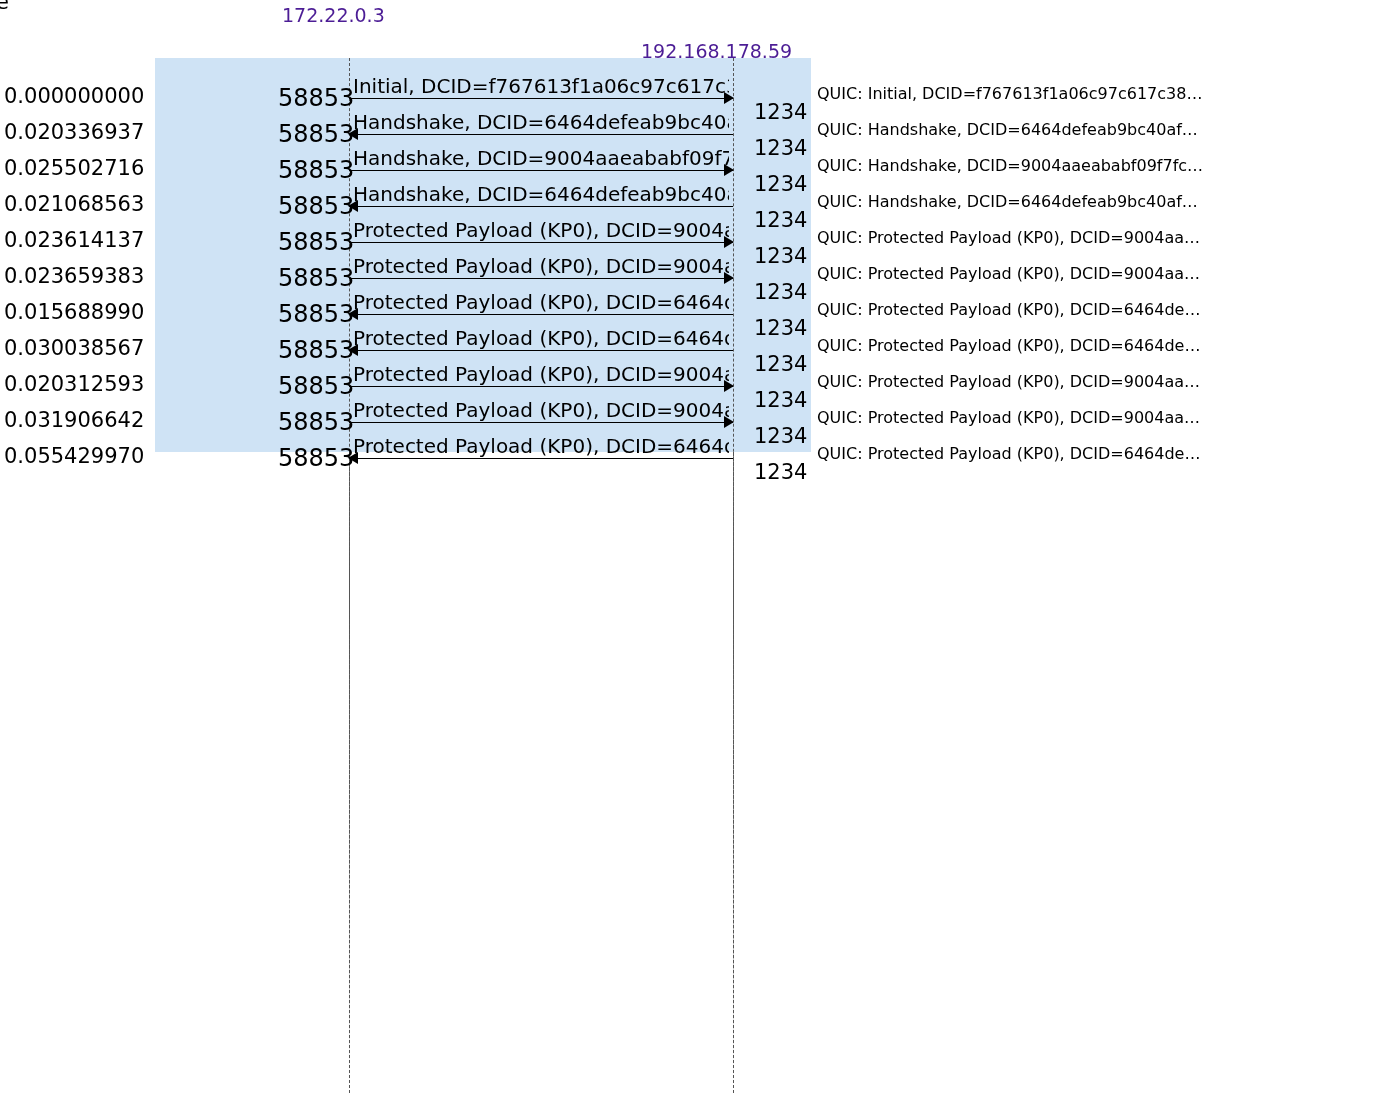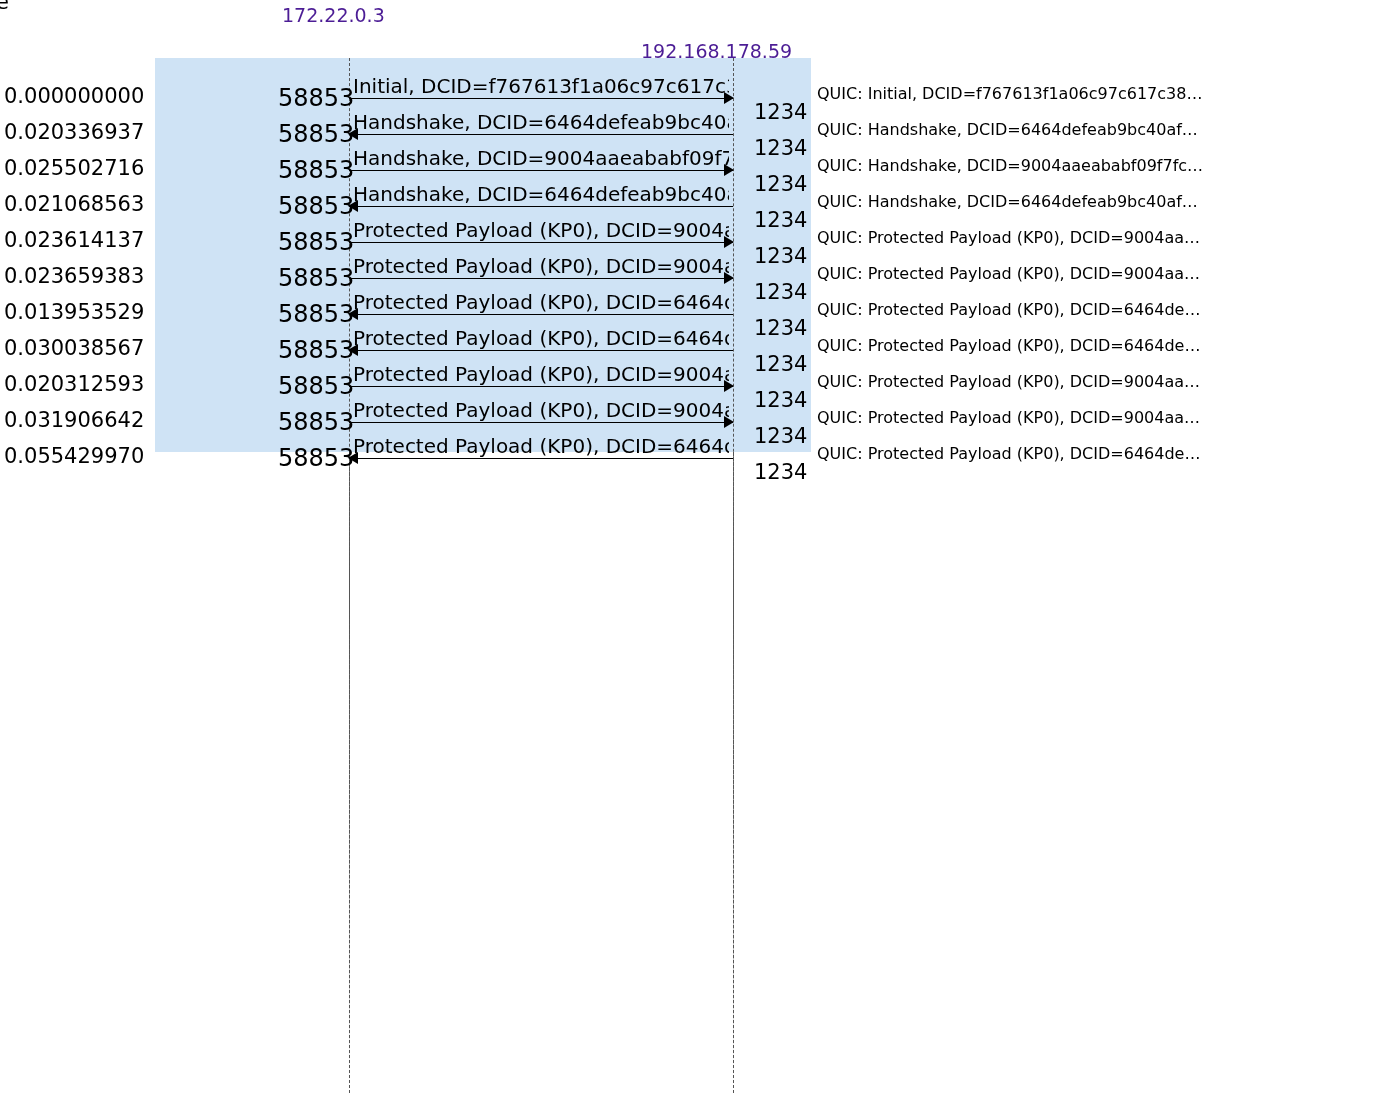--- a/index.html
+++ b/index.html
@@ -215,21 +215,21 @@
         <div class="port-left">58853</div>
         <div class="port-right">1234</div>
         <div class="arrow-wrap">
           <div class="arrow-label">Protected Payload (KP0), DCID=9004aaeab…</div>
           <div class="arrow-line"></div>
           <div class="arrow-head-r"></div>
         </div>
         <div class="comment">QUIC: Protected Payload (KP0), DCID=9004aa…</div>
       </div>
       <div class="row">
-        <div class="time">0.013953529</div>
+        <div class="time">0.015688990</div>
         <div class="port-left">58853</div>
         <div class="port-right">1234</div>
         <div class="arrow-wrap">
           <div class="arrow-label">Protected Payload (KP0), DCID=6464defea…</div>
           <div class="arrow-line"></div>
           <div class="arrow-head-l"></div>
         </div>
         <div class="comment">QUIC: Protected Payload (KP0), DCID=6464de…</div>
       </div>
       <div class="row">

